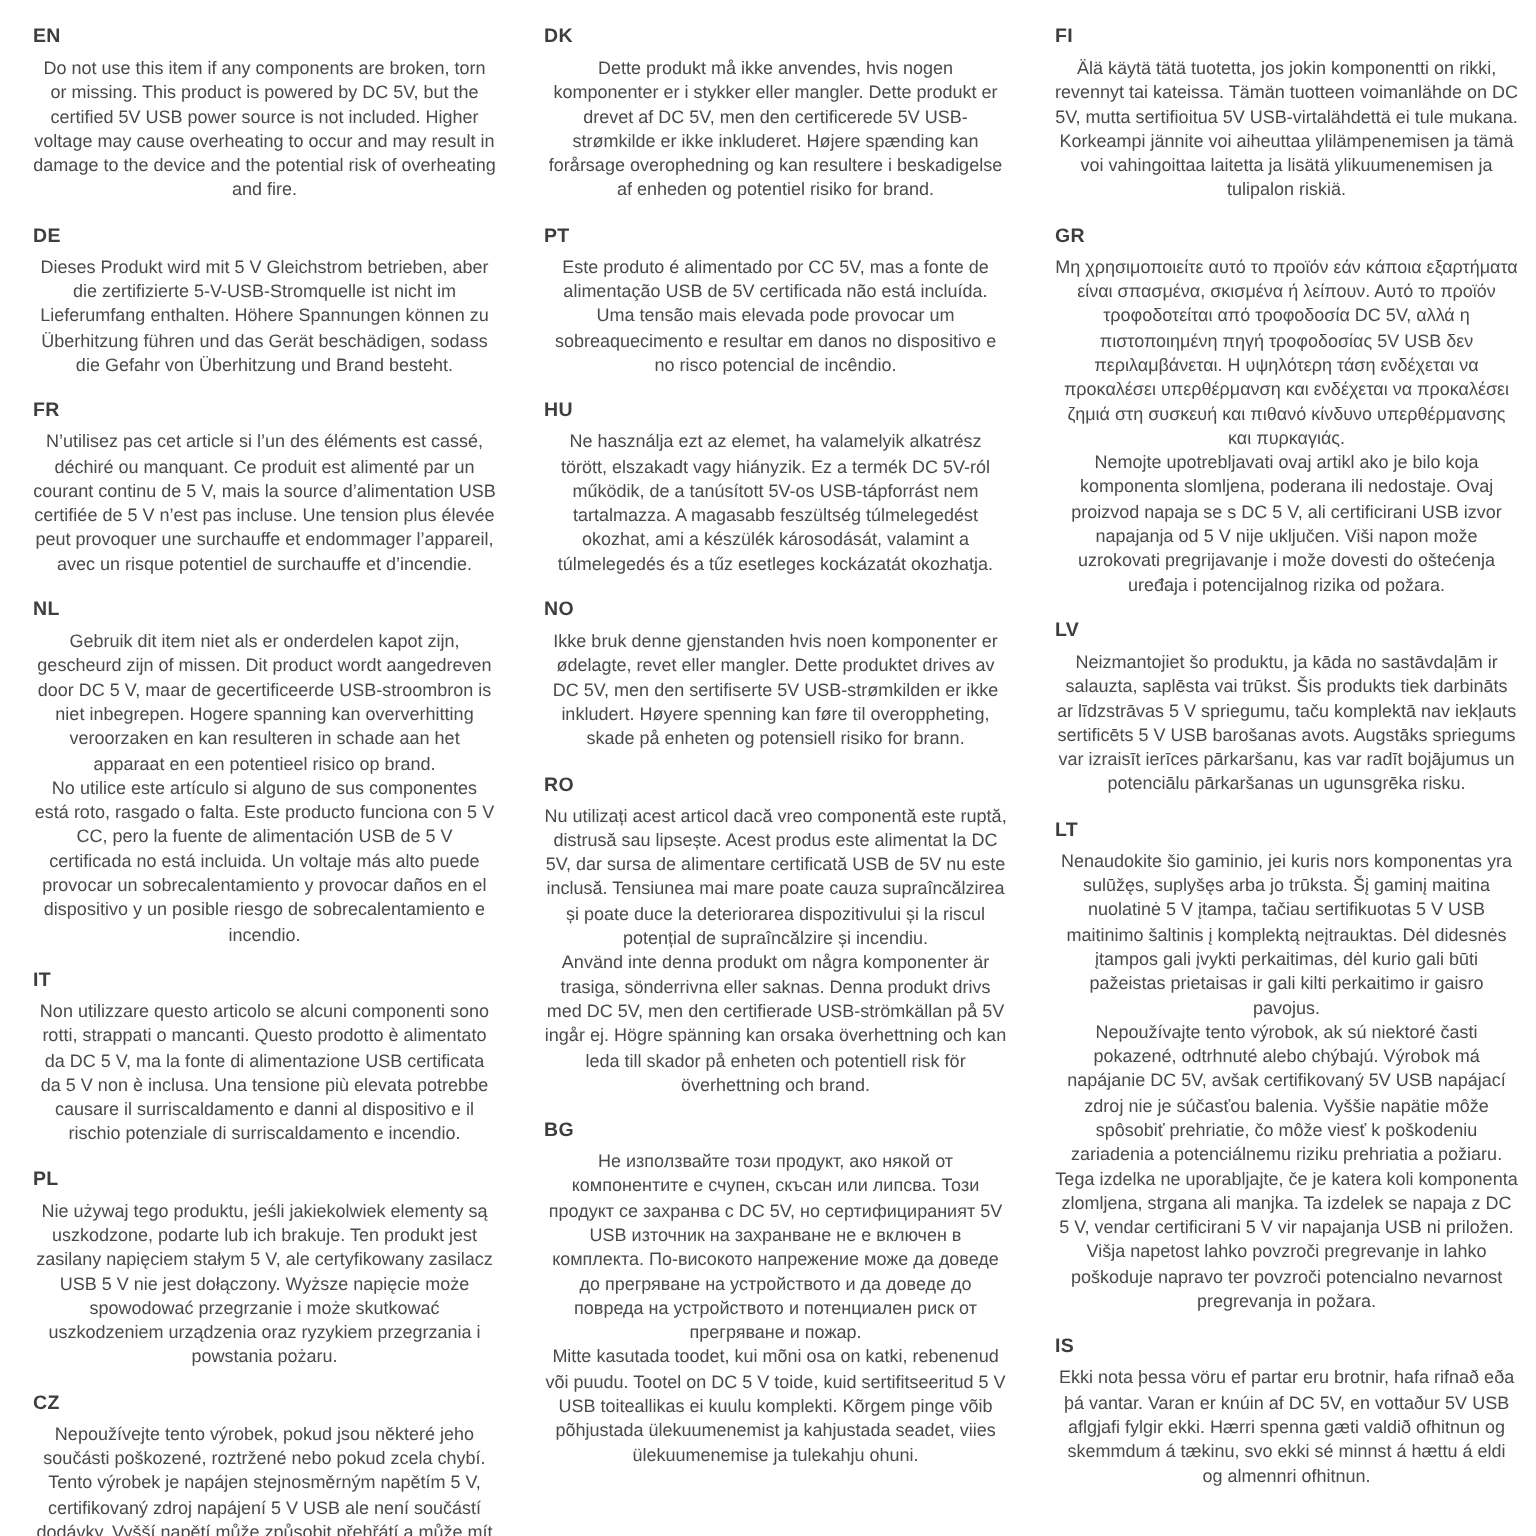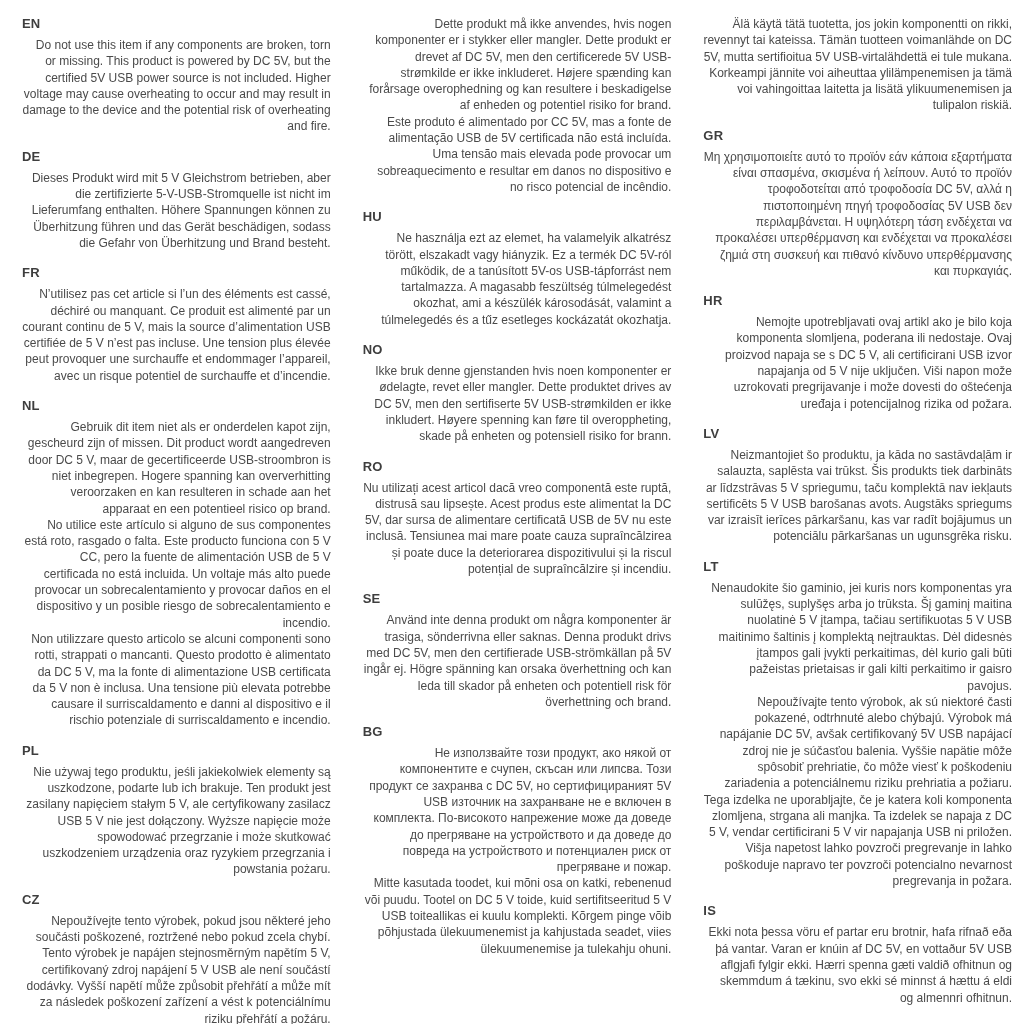--- a/index.html
+++ b/index.html
@@ -32,21 +32,21 @@
     letter-spacing: 0.2px;
   }
   .lang-section:first-child h3 {
     margin-top: 0;
   }
   .lang-section p {
     font-size: 12px;
     line-height: 16.3px;
     margin: 0;
     color: #4a4a4a;
-    text-align: right;
+    text-align: center;
   }
 </style>
 </head>
 <body>
 
 <div class="page">
   <div class="col">
       <section class="lang-section">
         <h3>EN</h3>
         <p>Do not use this item if any components are broken, torn or missing. This product is powered by DC 5V, but the certified 5V USB power source is not included. Higher voltage may cause overheating to occur and may result in damage to the device and the potential risk of overheating and fire.</p>
@@ -60,72 +60,74 @@
         <p>N’utilisez pas cet article si l’un des éléments est cassé, déchiré ou manquant. Ce produit est alimenté par un courant continu de 5 V, mais la source d’alimentation USB certifiée de 5 V n’est pas incluse. Une tension plus élevée peut provoquer une surchauffe et endommager l’appareil, avec un risque potentiel de surchauffe et d’incendie.</p>
       </section>
       <section class="lang-section">
         <h3>NL</h3>
         <p>Gebruik dit item niet als er onderdelen kapot zijn, gescheurd zijn of missen. Dit product wordt aangedreven door DC 5 V, maar de gecertificeerde USB-stroombron is niet inbegrepen. Hogere spanning kan oververhitting veroorzaken en kan resulteren in schade aan het apparaat en een potentieel risico op brand.</p>
       </section>
       <section class="lang-section">
         <p>No utilice este artículo si alguno de sus componentes está roto, rasgado o falta. Este producto funciona con 5 V CC, pero la fuente de alimentación USB de 5 V certificada no está incluida. Un voltaje más alto puede provocar un sobrecalentamiento y provocar daños en el dispositivo y un posible riesgo de sobrecalentamiento e incendio.</p>
       </section>
       <section class="lang-section">
+        <h3>IT</h3>
         <p>Non utilizzare questo articolo se alcuni componenti sono rotti, strappati o mancanti. Questo prodotto è alimentato da DC 5 V, ma la fonte di alimentazione USB certificata da 5 V non è inclusa. Una tensione più elevata potrebbe causare il surriscaldamento e danni al dispositivo e il rischio potenziale di surriscaldamento e incendio.</p>
       </section>
       <section class="lang-section">
         <h3>PL</h3>
         <p>Nie używaj tego produktu, jeśli jakiekolwiek elementy są uszkodzone, podarte lub ich brakuje. Ten produkt jest zasilany napięciem stałym 5 V, ale certyfikowany zasilacz USB 5 V nie jest dołączony. Wyższe napięcie może spowodować przegrzanie i może skutkować uszkodzeniem urządzenia oraz ryzykiem przegrzania i powstania pożaru.</p>
       </section>
       <section class="lang-section">
         <h3>CZ</h3>
         <p>Nepoužívejte tento výrobek, pokud jsou některé jeho součásti poškozené, roztržené nebo pokud zcela chybí. Tento výrobek je napájen stejnosměrným napětím 5 V, certifikovaný zdroj napájení 5 V USB ale není součástí dodávky. Vyšší napětí může způsobit přehřátí a může mít za následek poškození zařízení a vést k potenciálnímu riziku přehřátí a požáru.</p>
       </section>
     </div>
   <div class="col">
       <section class="lang-section">
+        <h3>DK</h3>
         <p>Dette produkt må ikke anvendes, hvis nogen komponenter er i stykker eller mangler. Dette produkt er drevet af DC 5V, men den certificerede 5V USB-strømkilde er ikke inkluderet. Højere spænding kan forårsage overophedning og kan resultere i beskadigelse af enheden og potentiel risiko for brand.</p>
       </section>
       <section class="lang-section">
+        <h3>PT</h3>
         <p>Este produto é alimentado por CC 5V, mas a fonte de alimentação USB de 5V certificada não está incluída. Uma tensão mais elevada pode provocar um sobreaquecimento e resultar em danos no dispositivo e no risco potencial de incêndio.</p>
       </section>
       <section class="lang-section">
         <h3>HU</h3>
         <p>Ne használja ezt az elemet, ha valamelyik alkatrész törött, elszakadt vagy hiányzik. Ez a termék DC 5V-ról működik, de a tanúsított 5V-os USB-tápforrást nem tartalmazza. A magasabb feszültség túlmelegedést okozhat, ami a készülék károsodását, valamint a túlmelegedés és a tűz esetleges kockázatát okozhatja.</p>
       </section>
       <section class="lang-section">
         <h3>NO</h3>
         <p>Ikke bruk denne gjenstanden hvis noen komponenter er ødelagte, revet eller mangler. Dette produktet drives av DC 5V, men den sertifiserte 5V USB-strømkilden er ikke inkludert. Høyere spenning kan føre til overoppheting, skade på enheten og potensiell risiko for brann.</p>
       </section>
       <section class="lang-section">
         <h3>RO</h3>
         <p>Nu utilizați acest articol dacă vreo componentă este ruptă, distrusă sau lipsește. Acest produs este alimentat la DC 5V, dar sursa de alimentare certificată USB de 5V nu este inclusă. Tensiunea mai mare poate cauza supraîncălzirea și poate duce la deteriorarea dispozitivului și la riscul potențial de supraîncălzire și incendiu.</p>
       </section>
       <section class="lang-section">
-        <h3>SE</h3>
         <p>Använd inte denna produkt om några komponenter är trasiga, sönderrivna eller saknas. Denna produkt drivs med DC 5V, men den certifierade USB-strömkällan på 5V ingår ej. Högre spänning kan orsaka överhettning och kan leda till skador på enheten och potentiell risk för överhettning och brand.</p>
       </section>
       <section class="lang-section">
         <h3>BG</h3>
         <p>Не използвайте този продукт, ако някой от компонентите е счупен, скъсан или липсва. Този продукт се захранва с DC 5V, но сертифицираният 5V USB източник на захранване не е включен в комплекта. По-високото напрежение може да доведе до прегряване на устройството и да доведе до повреда на устройството и потенциален риск от прегряване и пожар.</p>
       </section>
       <section class="lang-section">
         <p>Mitte kasutada toodet, kui mõni osa on katki, rebenenud või puudu. Tootel on DC 5 V toide, kuid sertifitseeritud 5 V USB toiteallikas ei kuulu komplekti. Kõrgem pinge võib põhjustada ülekuumenemist ja kahjustada seadet, viies ülekuumenemise ja tulekahju ohuni.</p>
       </section>
     </div>
   <div class="col">
       <section class="lang-section">
+        <h3>FI</h3>
         <p>Älä käytä tätä tuotetta, jos jokin komponentti on rikki, revennyt tai kateissa. Tämän tuotteen voimanlähde on DC 5V, mutta sertifioitua 5V USB-virtalähdettä ei tule mukana. Korkeampi jännite voi aiheuttaa ylilämpenemisen ja tämä voi vahingoittaa laitetta ja lisätä ylikuumenemisen ja tulipalon riskiä.</p>
       </section>
       <section class="lang-section">
         <h3>GR</h3>
         <p>Μη χρησιμοποιείτε αυτό το προϊόν εάν κάποια εξαρτήματα είναι σπασμένα, σκισμένα ή λείπουν. Αυτό το προϊόν τροφοδοτείται από τροφοδοσία DC 5V, αλλά η πιστοποιημένη πηγή τροφοδοσίας 5V USB δεν περιλαμβάνεται. Η υψηλότερη τάση ενδέχεται να προκαλέσει υπερθέρμανση και ενδέχεται να προκαλέσει ζημιά στη συσκευή και πιθανό κίνδυνο υπερθέρμανσης και πυρκαγιάς.</p>
       </section>
       <section class="lang-section">
-        <h3>HR</h3>
         <p>Nemojte upotrebljavati ovaj artikl ako je bilo koja komponenta slomljena, poderana ili nedostaje. Ovaj proizvod napaja se s DC 5 V, ali certificirani USB izvor napajanja od 5 V nije uključen. Viši napon može uzrokovati pregrijavanje i može dovesti do oštećenja uređaja i potencijalnog rizika od požara.</p>
       </section>
       <section class="lang-section">
         <h3>LV</h3>
         <p>Neizmantojiet šo produktu, ja kāda no sastāvdaļām ir salauzta, saplēsta vai trūkst. Šis produkts tiek darbināts ar līdzstrāvas 5 V spriegumu, taču komplektā nav iekļauts sertificēts 5 V USB barošanas avots. Augstāks spriegums var izraisīt ierīces pārkaršanu, kas var radīt bojājumus un potenciālu pārkaršanas un ugunsgrēka risku.</p>
       </section>
       <section class="lang-section">
         <h3>LT</h3>
         <p>Nenaudokite šio gaminio, jei kuris nors komponentas yra sulūžęs, suplyšęs arba jo trūksta. Šį gaminį maitina nuolatinė 5 V įtampa, tačiau sertifikuotas 5 V USB maitinimo šaltinis į komplektą neįtrauktas. Dėl didesnės įtampos gali įvykti perkaitimas, dėl kurio gali būti pažeistas prietaisas ir gali kilti perkaitimo ir gaisro pavojus.</p>
       </section>

